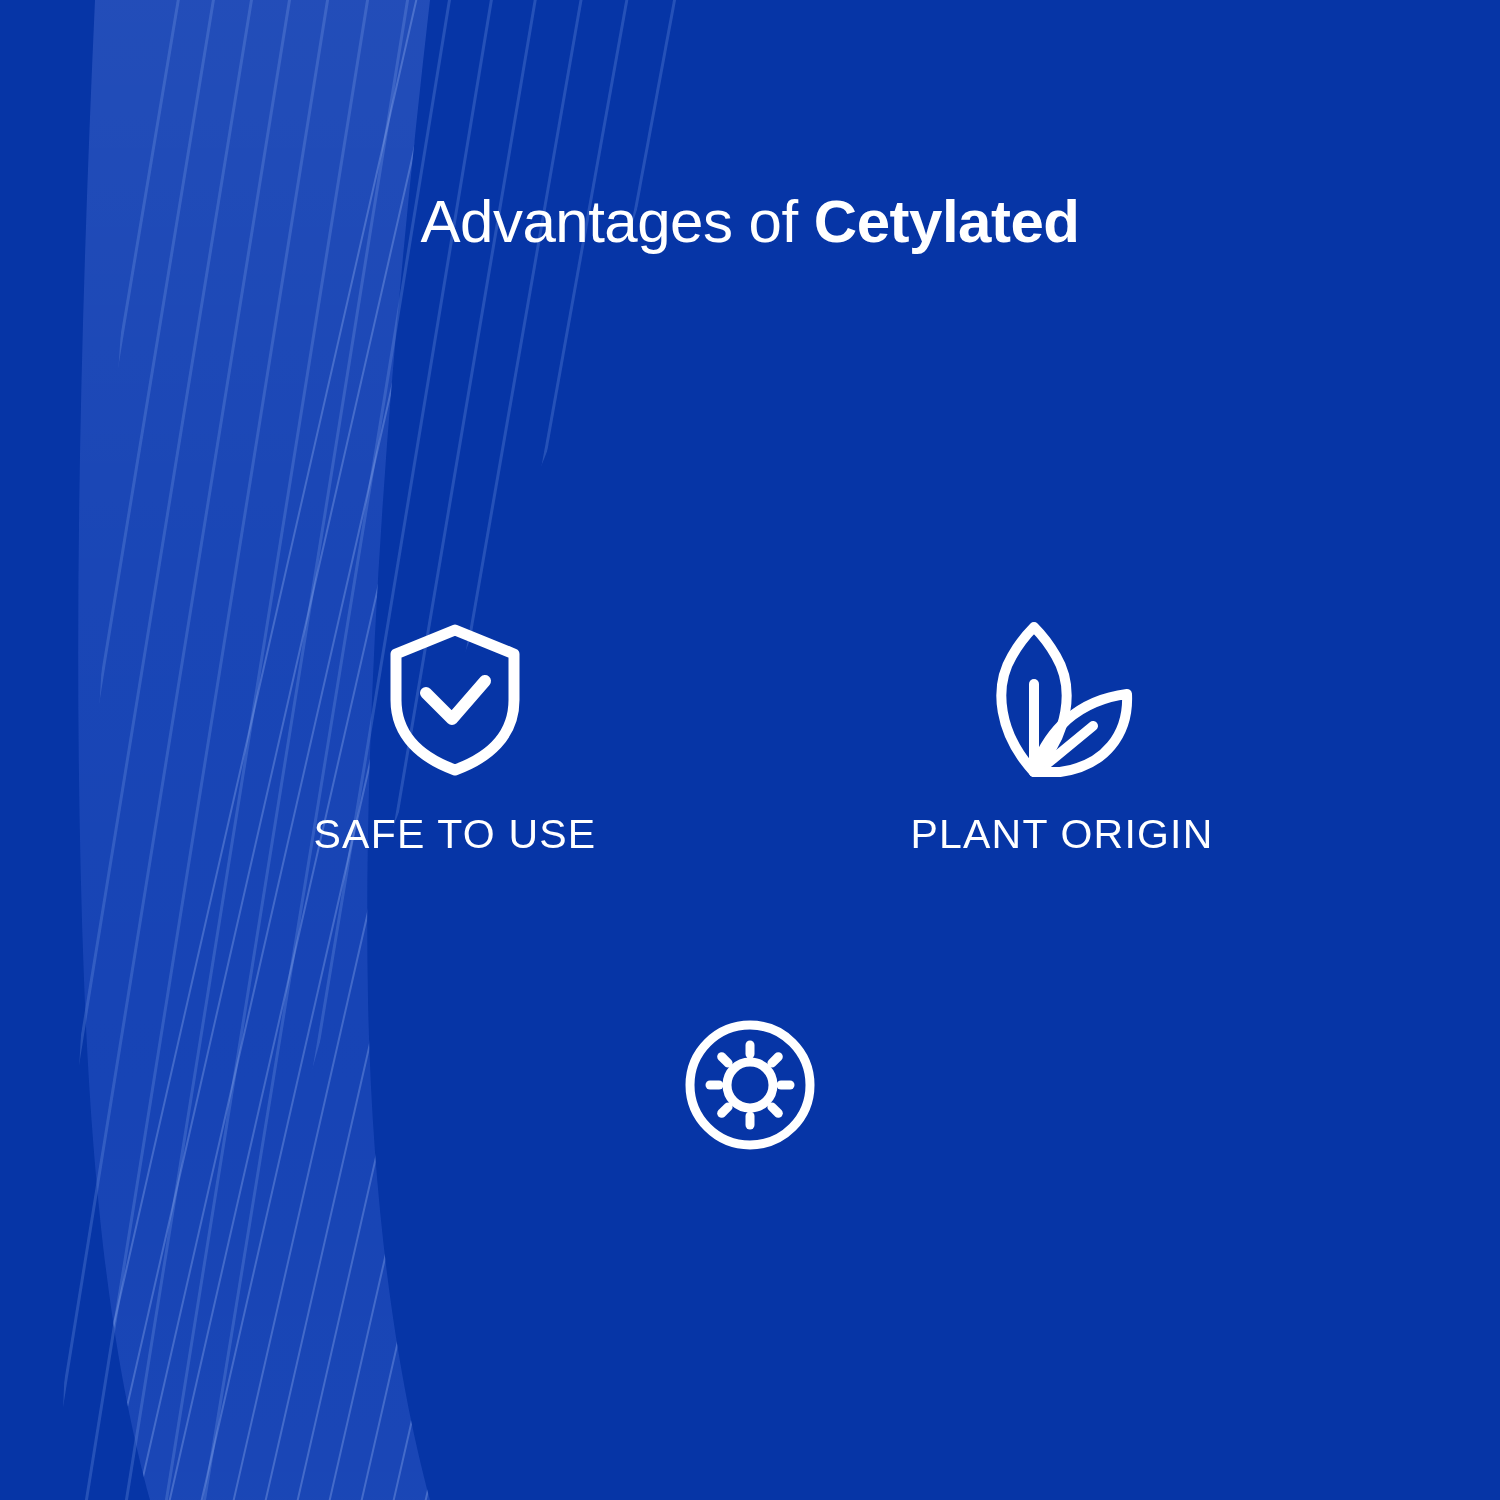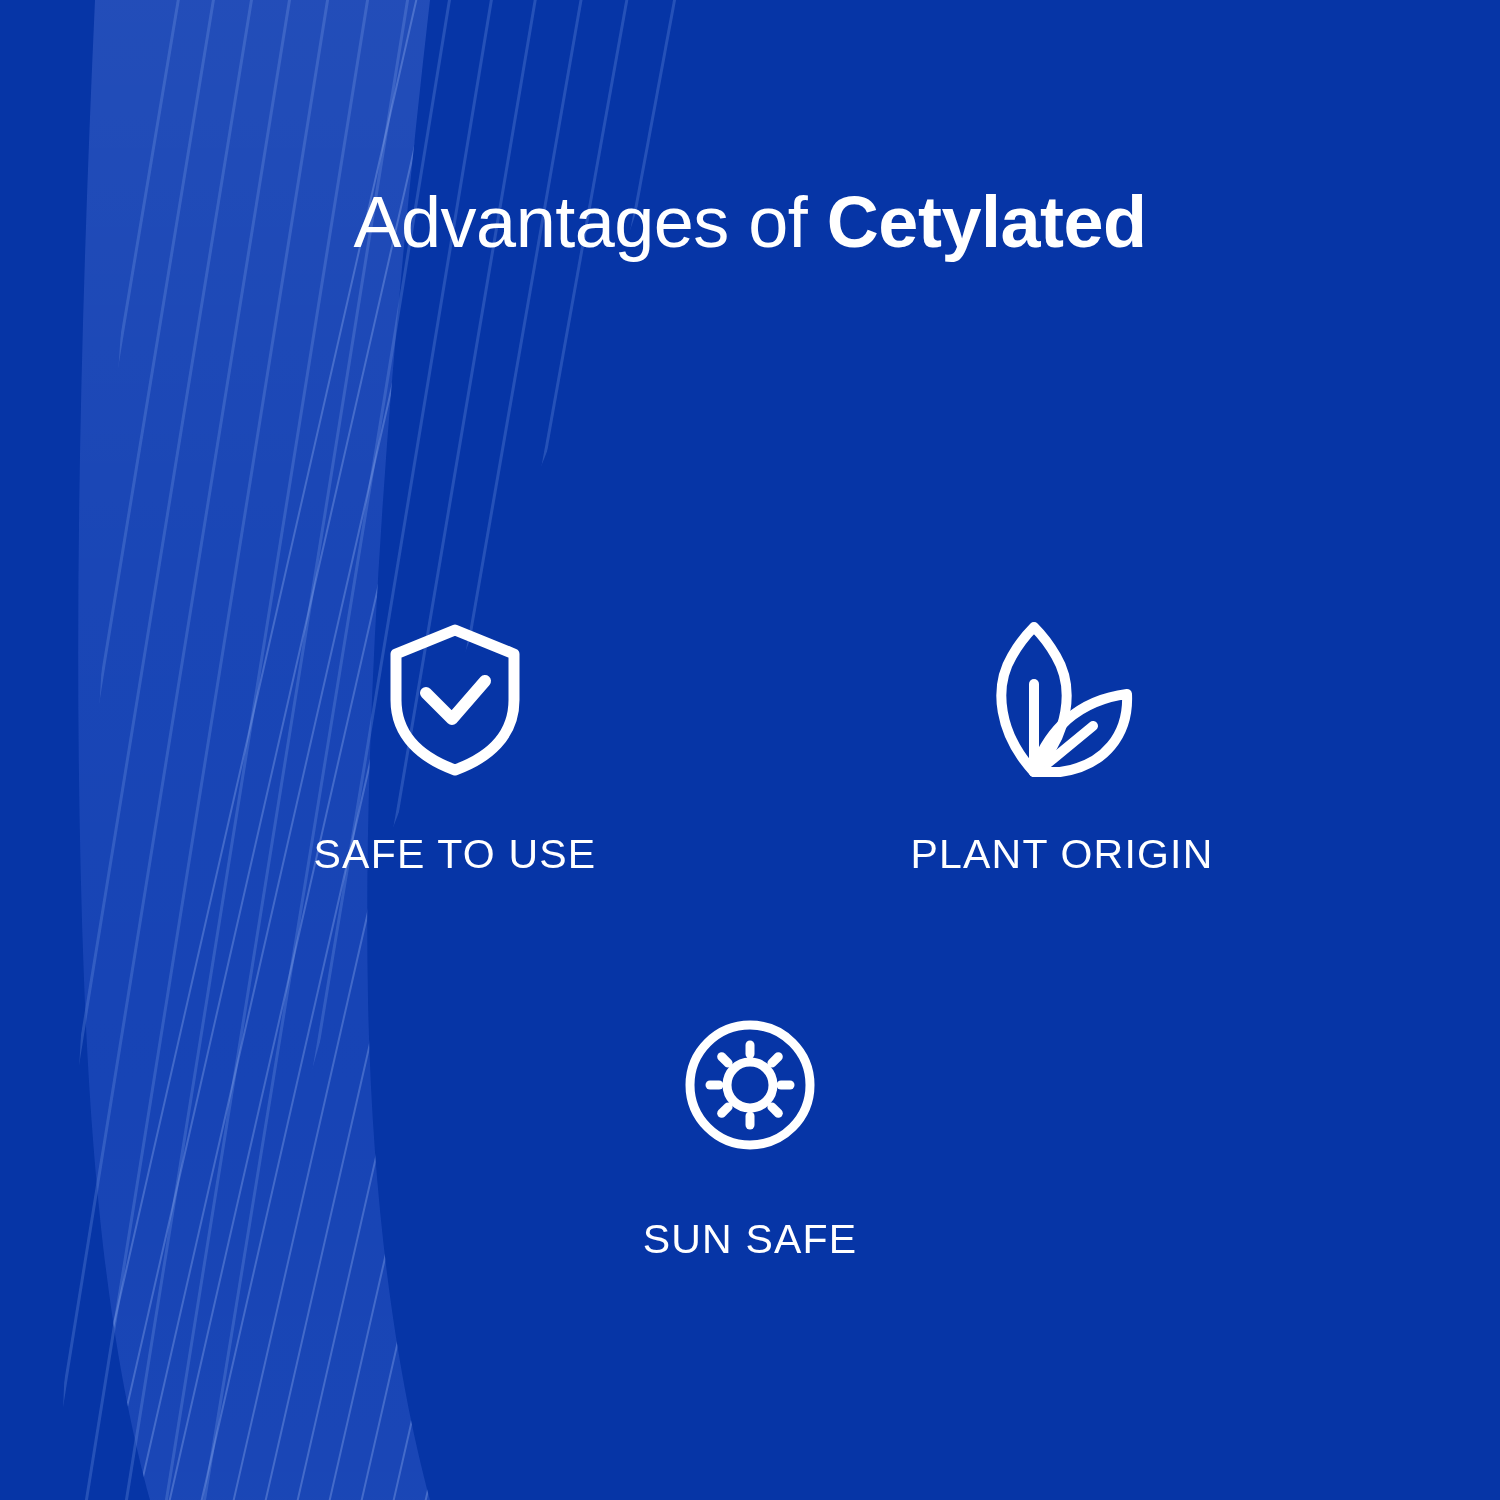--- a/index.html
+++ b/index.html
@@ -15,42 +15,42 @@
   .bg-layer{position:absolute;inset:0;width:1500px;height:1500px;pointer-events:none;}
 
   
   .title-block{
     position:absolute;left:0;top:168px;width:1500px;
     text-align:center;
     z-index:5;
   }
   .title-line{
     color:#ffffff;
-    font-size:72px;
+    font-size:60px;
     line-height:108px;
     letter-spacing:-0.5px;
     font-stretch:condensed;
     white-space:nowrap;
   }
   .t-light{font-weight:400;}
   .t-bold{font-weight:700;}
 
   
   .feature{
     position:absolute;
     width:360px;
     text-align:center;
     z-index:5;
   }
   .feature .ico{
     height:160px;
     display:flex;align-items:center;justify-content:center;
   }
   .feature .cap{
-    margin-top:52px;
+    margin-top:32px;
     color:#ffffff;
     font-size:41px;
     line-height:44px;
     letter-spacing:1.2px;
     font-weight:400;
     font-stretch:condensed;
     white-space:nowrap;
   }
   #feat-safe  {left:275px; top:620px;}
   #feat-plant {left:882px; top:620px;}
@@ -178,16 +178,15 @@
           <line x1="96.3" y1="39.7" x2="89.9" y2="46.1"></line>
           <line x1="108" y1="68" x2="99" y2="68"></line>
           <line x1="96.3" y1="96.3" x2="89.9" y2="89.9"></line>
           <line x1="68" y1="108" x2="68" y2="99"></line>
           <line x1="39.7" y1="96.3" x2="46.1" y2="89.9"></line>
           <line x1="28" y1="68" x2="37" y2="68"></line>
           <line x1="39.7" y1="39.7" x2="46.1" y2="46.1"></line>
         </g>
       </svg>
     </div>
-    <div class="cap">SUN SAFE</div>
   </div>
 
 </div>
 
 </body></html>

